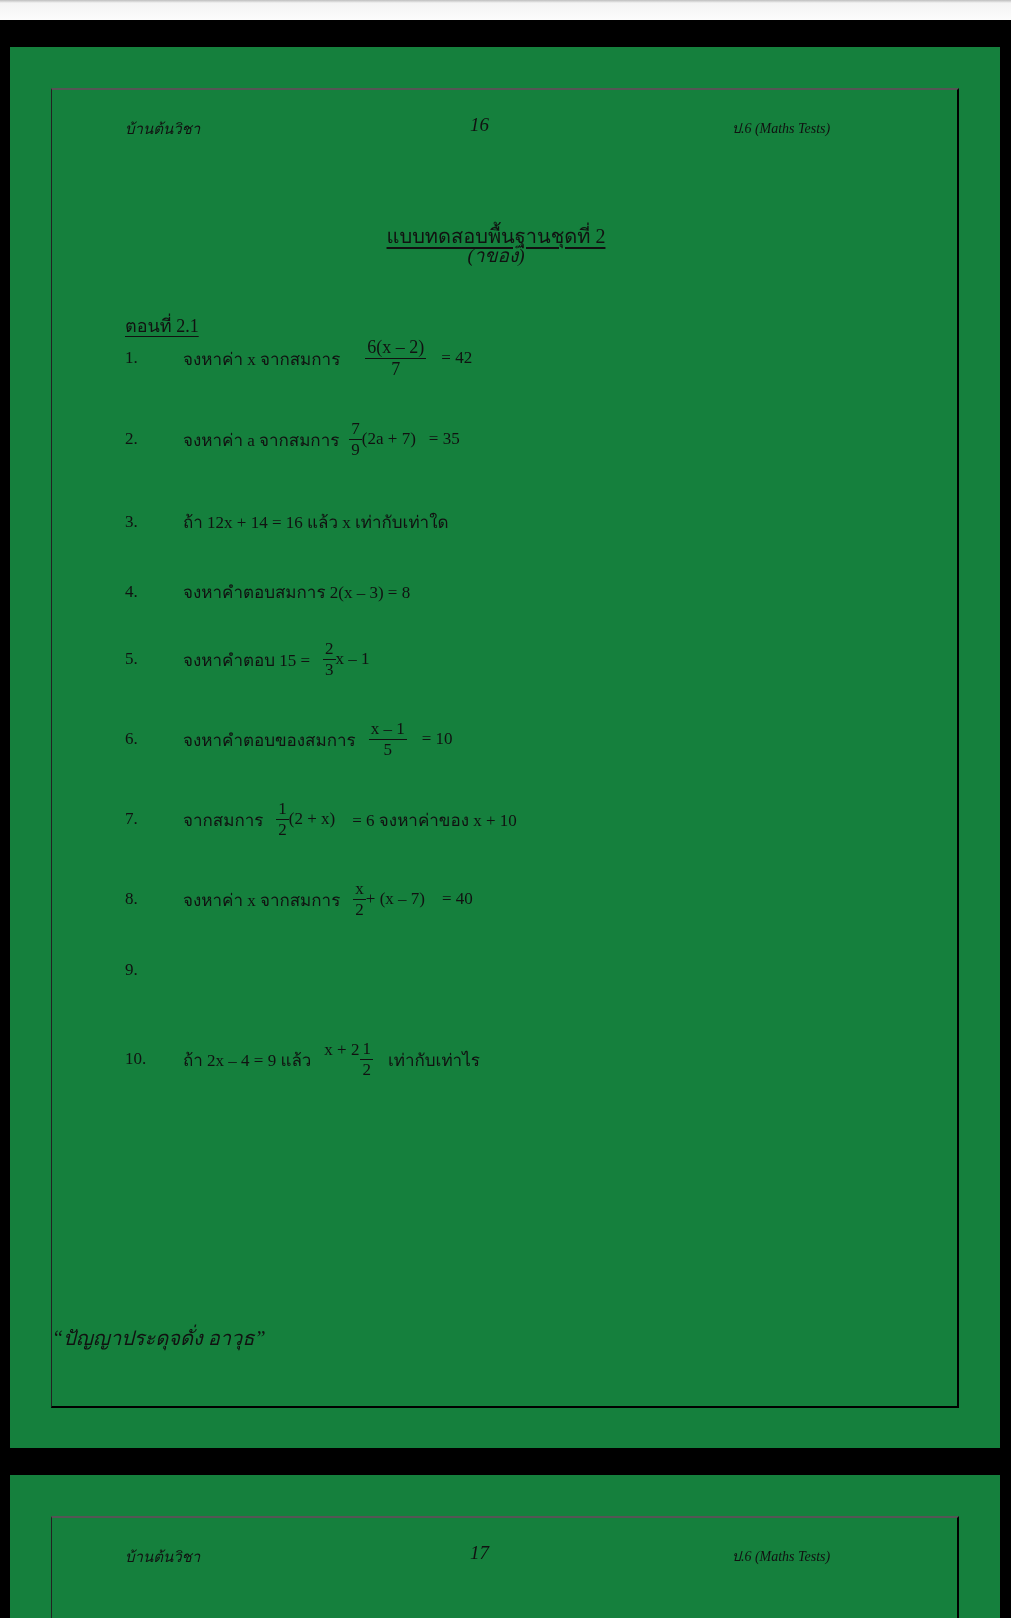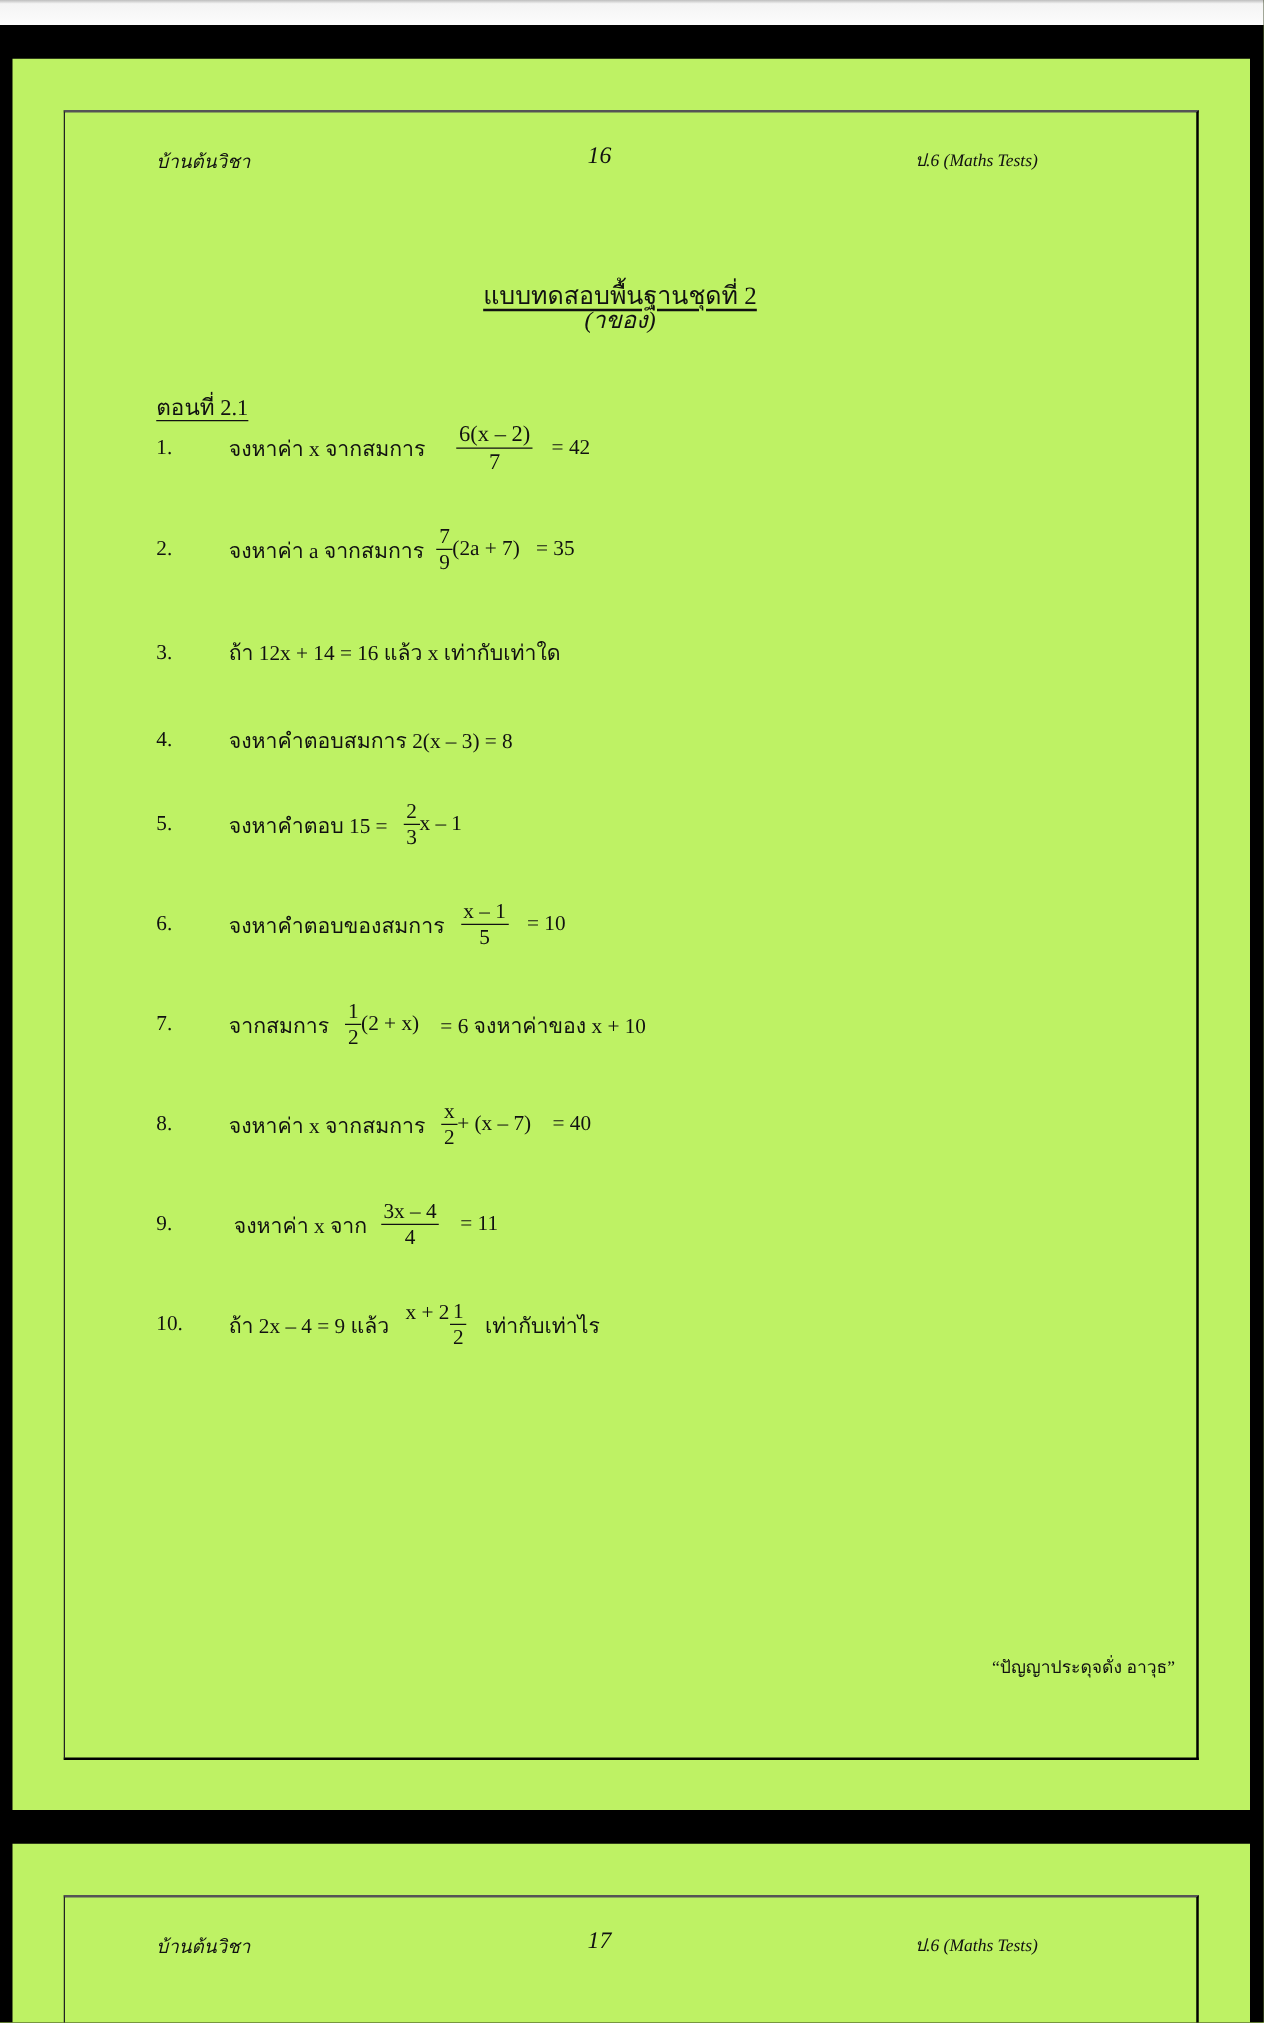--- a/index.html
+++ b/index.html
@@ -8,21 +8,21 @@
     background: #000;
     position: relative;
     font-family: "Liberation Serif", "DejaVu Serif", serif;
     color: #111;
   }
   .topbar {
     position: absolute; left: 0; top: 0; width: 1011px; height: 20px;
     background: linear-gradient(#bdbdbd 0px, #f4f4f4 3px, #fcfcfc 20px);
   }
   .page {
-    position: absolute; left: 10px; width: 990px; background: #bef264;
+    position: absolute; left: 10px; width: 990px; background: #15803d;
   }
   .page1 { top: 47px; height: 1401px; }
   .page2 { top: 1475px; height: 143px; }
   .frame {
     position: absolute; left: 41px; width: 908px;
     border-top: 2px solid #555;
     border-left: 1.5px solid #222;
     border-right: 2px solid #000;
     border-bottom: 2.5px solid #000;
     box-sizing: border-box;
@@ -50,22 +50,22 @@
   .q { position: absolute; left: 73px; font-size: 17px; white-space: nowrap; display: flex; align-items: center; }
   .q .num { display: inline-block; width: 58px; }
   .q .body { display: inline-flex; align-items: center; }
   .q .body > span { margin-right: 7px; }
   .frac { display: inline-flex; flex-direction: column; align-items: center; vertical-align: middle; margin: 0 3px; line-height: 1.05; }
   .frac .nu { border-bottom: 1.2px solid #111; padding: 0 2px 1px; }
   .frac .de { padding-top: 1px; }
   .frac.big .nu, .frac.big .de { font-size: 18px; }
   .mixed { display: inline-flex; }
   .footer-quote {
-    position: absolute; left: 0; width: 888px; top: 1232px; text-align: right;
-    font-size: 14px;
+    position: absolute; left: 0; width: 888px; top: 1232px; text-align: left;
+    font-style: italic; font-size: 20px;
   }
 </style>
 </head>
 <body>
 
 <div class="topbar"></div>
 
 <div class="page page1">
   <div class="frame">
     <div class="hdr hdr-left">บ้านต้นวิชา</div>
@@ -160,28 +160,20 @@
           <span class="nu">x</span>
           <span class="de">2</span>
         </span>
         <span>+ (x – 7)</span>
         <span style="margin-left:10px">=  40</span>
       </span>
     </div>
 
     <div class="q" style="top:870px">
       <span class="num" style="width:62px">9.</span>
-      <span class="body">
-        <span>จงหาค่า x จาก</span>
-        <span class="frac" style="margin-left:4px">
-          <span class="nu">3x – 4</span>
-          <span class="de">4</span>
-        </span>
-        <span style="margin-left:10px">=  11</span>
-      </span>
     </div>
 
     <div class="q" style="top:950px">
       <span class="num">10.</span>
       <span class="body">
         <span>ถ้า  2x – 4  =  9  แล้ว</span>
         <span class="mixed" style="margin-left:6px">
           <span>x + 2</span>
           <span class="frac" style="margin:0 8px 0 1px">
             <span class="nu">1</span>

